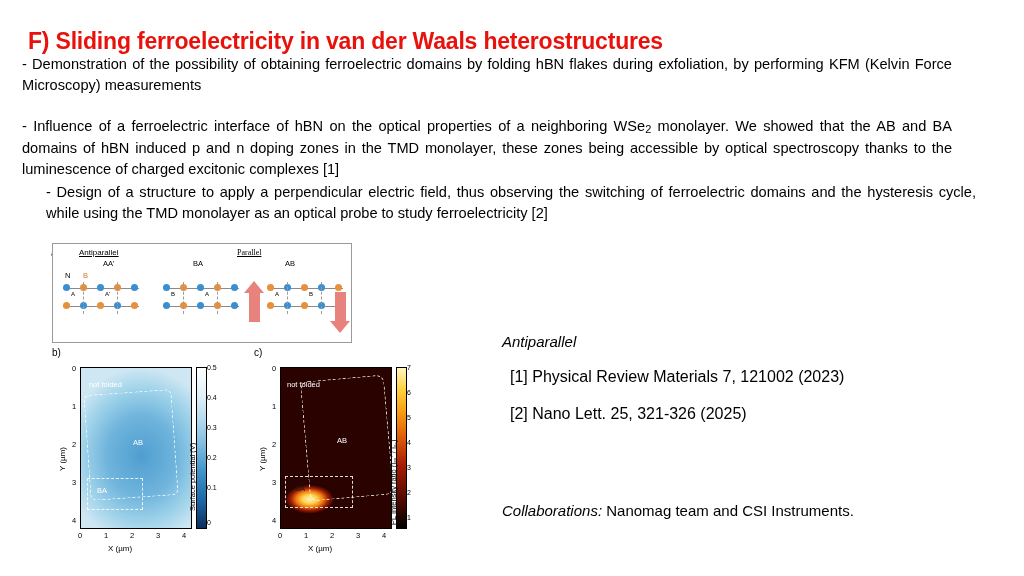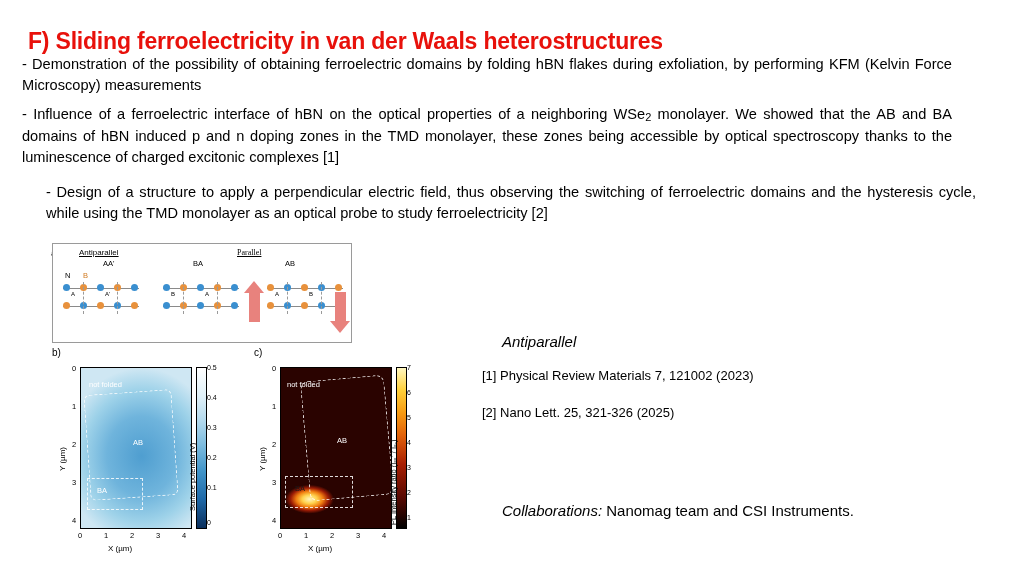--- a/index.html
+++ b/index.html
@@ -33,21 +33,21 @@
   .bullet {
     position: absolute;
     left: 22px;
     width: 930px;
     font-size: 14.6px;
     line-height: 1.42;
     text-align: justify;
     text-justify: inter-word;
   }
   #b1 { top: 54px; }
-  #b2 { top: 104px; }
+  #b2 { top: 116px; }
   #b3 { top: 182px; margin-left: 24px; }
   .sub { font-size: 11px; vertical-align: -0.22em; }
 
   
   #figure {
     position: absolute;
     left: 46px;
     top: 243px;
     width: 420px;
     height: 320px;
@@ -217,22 +217,22 @@
   
   #pubs-head {
     position: absolute;
     left: 502px;
     top: 333px;
     font-size: 15px;
     font-style: italic;
   }
   .pubitem {
     position: absolute;
-    left: 482px;
-    font-size: 13px;
+    left: 510px;
+    font-size: 16px;
   }
   #pub1 { top: 368px; }
   #pub2 { top: 405px; }
   #collab {
     position: absolute;
     left: 502px;
     top: 502px;
     font-size: 15px;
   }
   #collab .it { font-style: italic; }

